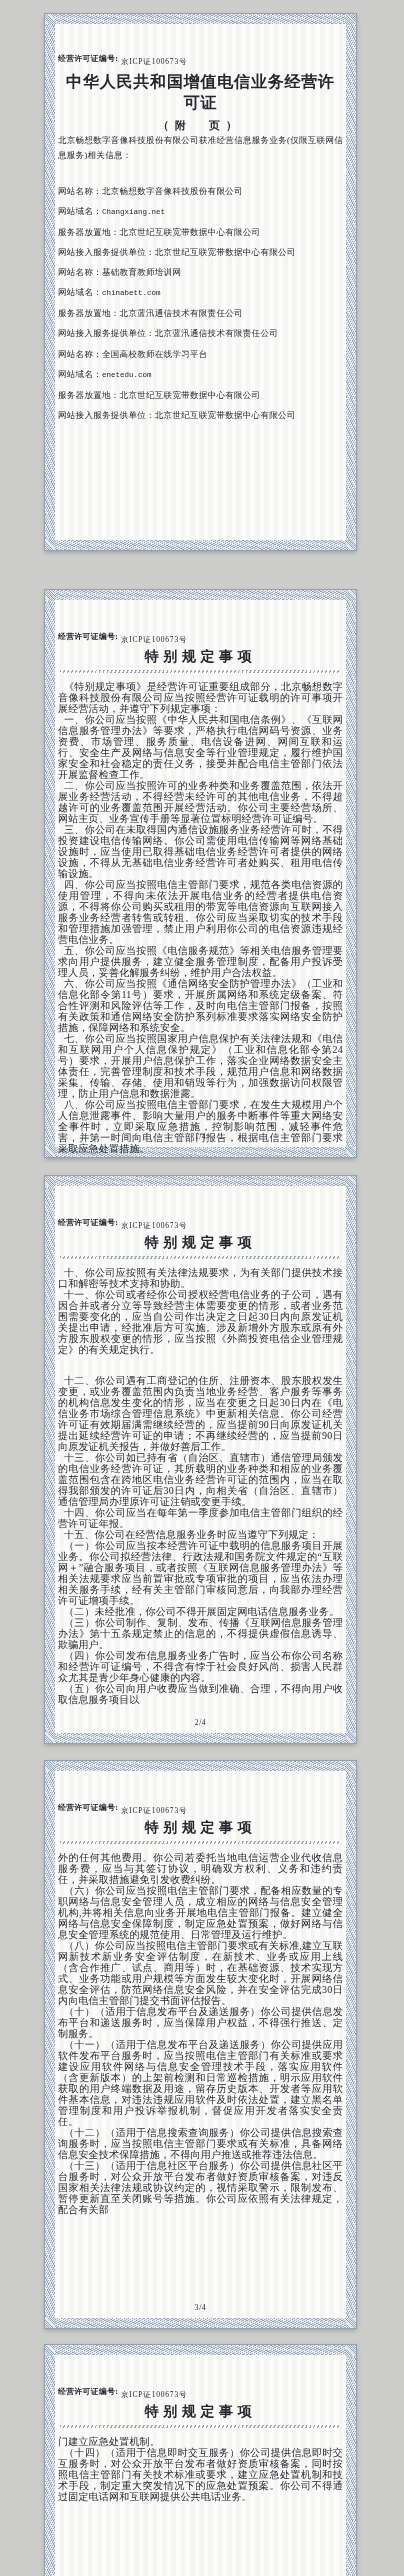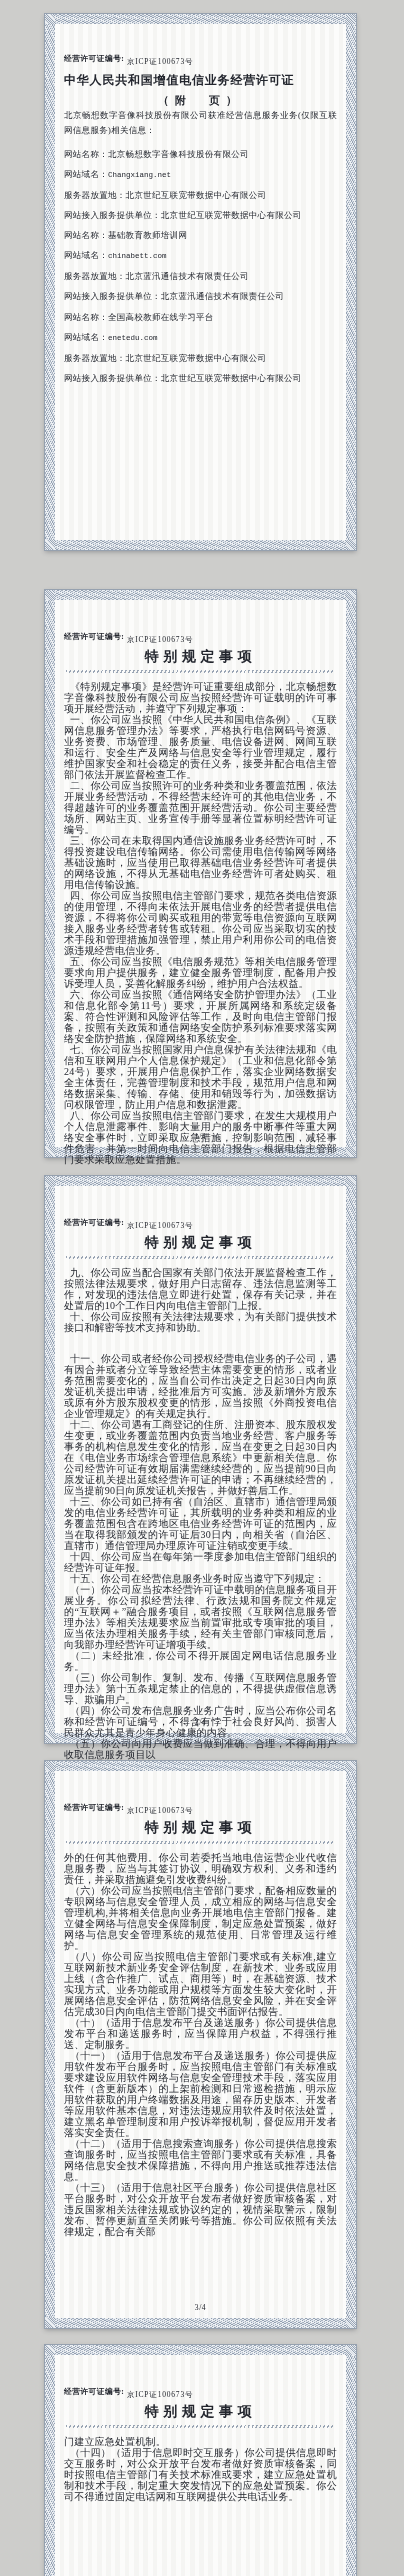--- a/index.html
+++ b/index.html
@@ -9,30 +9,30 @@
     font-family:"Liberation Serif", serif;
   }
   .page{
     position:absolute;left:45px;width:311px;box-sizing:border-box;
     background:repeating-linear-gradient(90deg,#fcfcfb 0 4.6px,#f5f5f3 4.6px 9.3px);
     border:10.3px solid transparent;
     border-image:repeating-linear-gradient(45deg,#93a0b1 0 1px,#dde3ea 1px 2.6px,#a8b2c0 2.6px 3.6px,#eef1f4 3.6px 5.2px) 20;
     outline:1px solid #96a1af;outline-offset:-0.5px;
     box-shadow:0 1.5px 4.6px rgba(55,58,66,.38);
   }
-  .content{position:relative;height:100%;padding:0 9px;box-sizing:border-box;color:#23262e;}
+  .content{position:relative;height:100%;padding:0 3px;box-sizing:border-box;color:#23262e;}
   
   .lic-row{font-size:7.7px;font-weight:bold;letter-spacing:0.5px;}
   .lic-no{font-weight:normal;position:relative;top:3.1px;left:2.6px;letter-spacing:0.8px;font-size:7.5px;}
   
   #page1 .lic-row{margin-top:30px;}
-  .p1-title{margin-top:7.2px;font-size:12px;font-weight:bold;letter-spacing:0.8px;}
+  .p1-title{margin-top:7.2px;text-align:center;font-size:16px;font-weight:bold;letter-spacing:0.8px;}
   .p1-sub{margin-top:5.2px;text-align:center;font-size:10.8px;font-weight:bold;letter-spacing:6.2px;}
   .p1-intro{font-size:8.5px;line-height:15px;text-align:justify;letter-spacing:0.3px;}
-  .entries{margin-top:9px;}
+  .entries{margin-top:21px;}
   .entry{font-size:8.5px;line-height:14.4px;margin-top:5.7px;text-align:justify;letter-spacing:0.3px;}
   .entry .mono{font-family:"Liberation Mono","DejaVu Sans Mono",monospace;font-size:7.5px;letter-spacing:0;}
   
   .sp-head{margin-top:32px;}
   .sp-title{text-align:center;font-size:14px;font-weight:bold;letter-spacing:4.6px;margin:6.2px 0 4.1px;}
   .zigzag{height:2.6px;margin:0 2.1px 7.7px;background:repeating-linear-gradient(115deg,#9aa5b4 0 1.3px,rgba(0,0,0,0) 1.3px 3.6px);}
   .paras .para{margin:0;font-size:10px;line-height:11px;text-align:justify;letter-spacing:0.2px;text-indent:.6em;}
   #page4 .paras .para:first-child,#page5 .paras .para:first-child{text-indent:0;}
   #page3 .paras .para:nth-child(3){margin-top:20.6px;}
   #page4 .paras .para:nth-child(9){margin-top:23px;}
@@ -98,21 +98,20 @@
 <div class="page" id="page3">
   <div class="content">
     <div class="sp-head">
       <div class="lic-row">
         <span>经营许可证编号:</span><span class="lic-no">京ICP证100673号</span>
       </div>
       <div class="sp-title">特别规定事项</div>
       <div class="zigzag"></div>
     </div>
     <div class="paras">
-        <p class="para">九、你公司应当配合国家有关部门依法开展监督检查工作，按照法律法规要求，做好用户日志留存、违法信息监测等工作，对发现的违法信息立即进行处置，保存有关记录，并在处置后的10个工作日内向电信主管部门上报。</p>
         <p class="para">十、你公司应按照有关法律法规要求，为有关部门提供技术接口和解密等技术支持和协助。</p>
         <p class="para">十一、你公司或者经你公司授权经营电信业务的子公司，遇有因合并或者分立等导致经营主体需要变更的情形，或者业务范围需要变化的，应当自公司作出决定之日起30日内向原发证机关提出申请，经批准后方可实施。涉及新增外方股东或原有外方股东股权变更的情形，应当按照《外商投资电信企业管理规定》的有关规定执行。</p>
         <p class="para">十二、你公司遇有工商登记的住所、注册资本、股东股权发生变更，或业务覆盖范围内负责当地业务经营、客户服务等事务的机构信息发生变化的情形，应当在变更之日起30日内在《电信业务市场综合管理信息系统》中更新相关信息。你公司经营许可证有效期届满需继续经营的，应当提前90日向原发证机关提出延续经营许可证的申请；不再继续经营的，应当提前90日向原发证机关报告，并做好善后工作。</p>
         <p class="para">十三、你公司如已持有省（自治区、直辖市）通信管理局颁发的电信业务经营许可证，其所载明的业务种类和相应的业务覆盖范围包含在跨地区电信业务经营许可证的范围内，应当在取得我部颁发的许可证后30日内，向相关省（自治区、直辖市）通信管理局办理原许可证注销或变更手续。</p>
         <p class="para">十四、你公司应当在每年第一季度参加电信主管部门组织的经营许可证年报。</p>
         <p class="para">十五、你公司在经营信息服务业务时应当遵守下列规定：</p>
         <p class="para">（一）你公司应当按本经营许可证中载明的信息服务项目开展业务。你公司拟经营法律、行政法规和国务院文件规定的“互联网＋”融合服务项目，或者按照《互联网信息服务管理办法》等相关法规要求应当前置审批或专项审批的项目，应当依法办理相关服务手续，经有关主管部门审核同意后，向我部办理经营许可证增项手续。</p>
         <p class="para">（二）未经批准，你公司不得开展固定网电话信息服务业务。</p>
         <p class="para">（三）你公司制作、复制、发布、传播《互联网信息服务管理办法》第十五条规定禁止的信息的，不得提供虚假信息诱导、欺骗用户。</p>
         <p class="para">（四）你公司发布信息服务业务广告时，应当公布你公司名称和经营许可证编号，不得含有悖于社会良好风尚、损害人民群众尤其是青少年身心健康的内容。</p>

